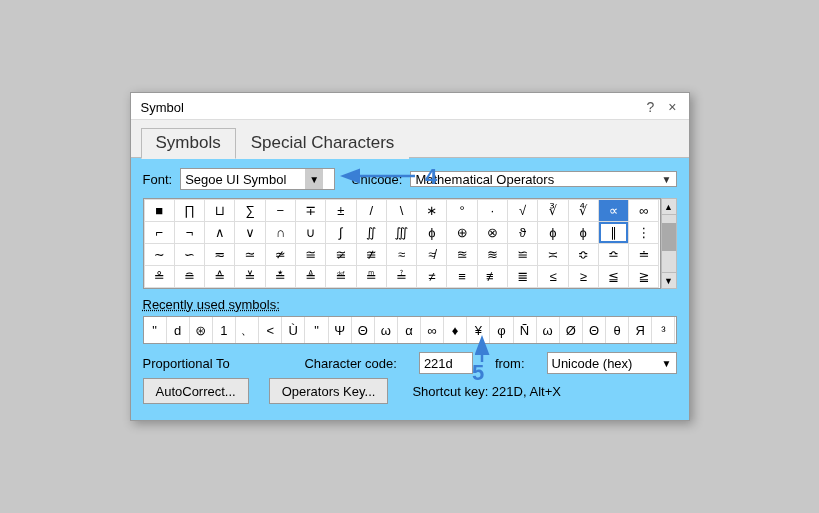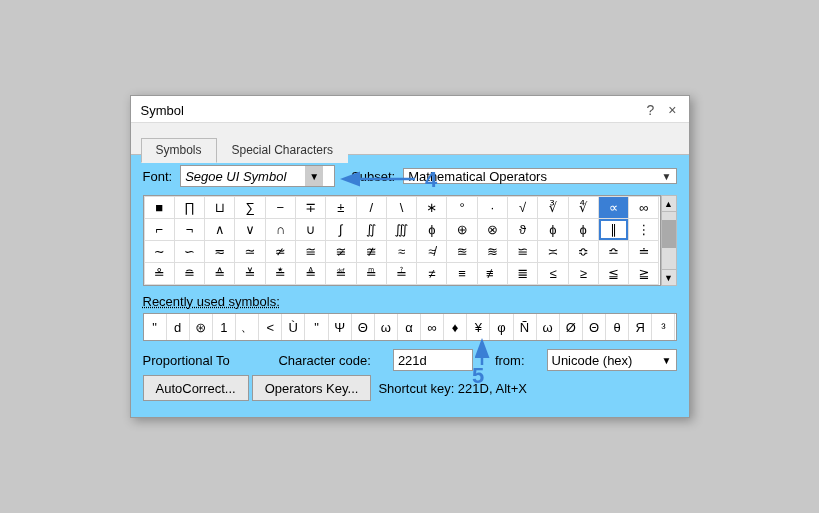--- a/index.html
+++ b/index.html
@@ -44,25 +44,25 @@
     .tabs {
       display: flex;
       padding: 6px 10px 0;
       background: #f0f0f0;
       border-bottom: 1px solid #bbb;
       gap: 0;
     }
     .tab {
       padding: 4px 14px 5px;
       cursor: pointer;
-      font-size: 12px;
+      font-size: 17px;
       color: #333;
       border: 1px solid transparent;
       position: relative;
-      top: 9px;
+      top: 2px;
       background: #f0f0f0;
     }
     .tab.active {
       background: #f0f0f0;
       border: 1px solid #bbb;
       border-bottom: 1px solid #f0f0f0;
     }
     .tab.inactive {
       border-color: transparent;
     }
@@ -85,21 +85,20 @@
       height: 22px;
       padding: 0 4px;
       position: relative;
     }
     .font-input {
       border: none;
       outline: none;
       background: transparent;
       font-size: 13px;
       width: 120px;
-      font-style: italic;
     }
     .font-dropdown-btn {
       background: #ccc;
       border: none;
       cursor: pointer;
       width: 18px;
       height: 20px;
       display: flex;
       align-items: center;
       justify-content: center;
@@ -184,42 +183,42 @@
       align-items: center;
       margin: 8px 0 4px;
       gap: 22px;
     }
     .charname-label { font-size: 13px; flex: 1; }
     .charcode-label { font-size: 13px; }
     .charcode-input {
       border: 1px solid #999;
       background: #fff;
       height: 22px;
-      width: 80px;
+      width: 54px;
       padding: 0 4px;
       font-size: 13px;
       outline: none;
     }
     .from-label { font-size: 13px; }
     .from-select-wrap {
       display: flex;
       align-items: center;
       border: 1px solid #999;
       background: #fff;
       height: 22px;
       padding: 0 4px;
       width: 130px;
       justify-content: space-between;
     }
     .from-btn { font-size: 10px; cursor: pointer; border: none; background: none; }
 
     .btn-row {
       display: flex;
       align-items: center;
-      gap: 3px;
+      gap: 20px;
       margin-bottom: 6px;
     }
     .dialog-btn {
       border: 1px solid #999;
       background: #e8e8e8;
       padding: 3px 12px;
       font-size: 13px;
       cursor: pointer;
       height: 26px;
     }
@@ -289,21 +288,21 @@
     </div>
 
     <div class="content">
 
       <div class="font-row">
         <span class="font-label">Font:</span>
         <div class="font-input-wrap">
           <input class="font-input" type="text" value="Segoe UI Symbol" style="">
           <button class="font-dropdown-btn">▼</button>
         </div>
-        <span class="subset-label">Subset:</span>
+        <span class="subset-label">Unicode:</span>
         <div class="subset-select-wrap">
           <span style="flex:1;font-size:13px;">Mathematical Operators</span>
           <button class="subset-btn">▼</button>
         </div>
       </div>
 
       <div style="position:relative;">
         <div class="symbol-grid-wrap" style="margin-right:16px;">
           <div class="symbol-grid">
 

